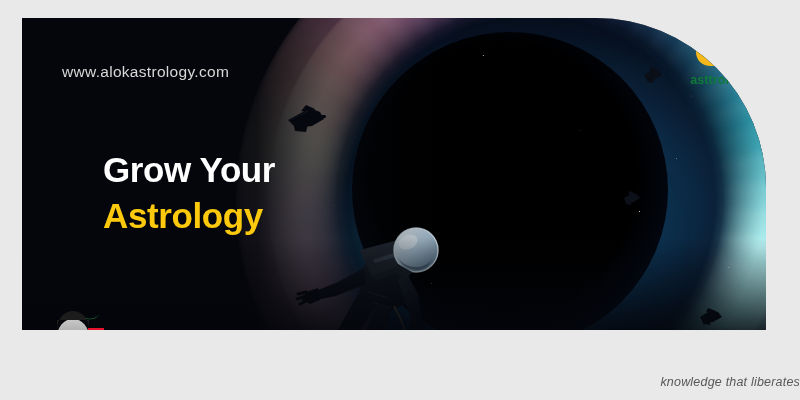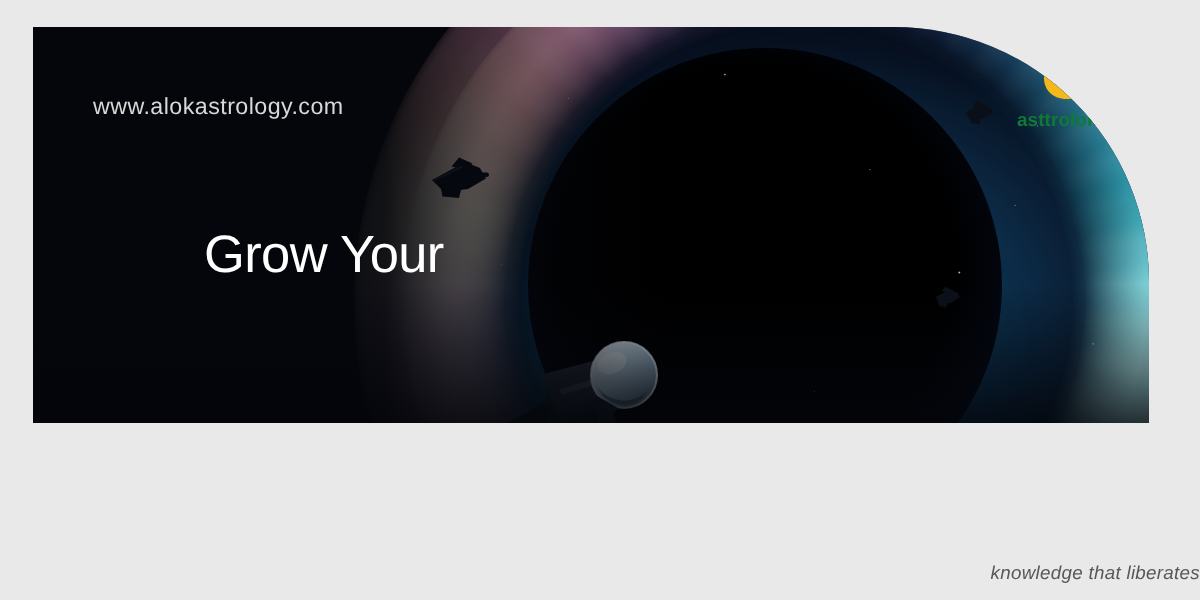--- a/index.html
+++ b/index.html
@@ -7,21 +7,21 @@
   body {
     background:#e9e9e9;
     font-family:"Liberation Sans", sans-serif;
     position:relative;
   }
 
   
   #banner {
     position:absolute;
     left:22px; top:18px;
-    width:744px; height:264px;
+    width:744px; height:312px;
     background:#05070d;
     border-top-right-radius:170px;
     overflow:hidden;
   }
 
   
   .scene { position:absolute; inset:0; }
 
   .starfield {
     position:absolute; inset:0;
@@ -168,28 +168,28 @@
   .astronaut { position:absolute; left:272px; top:188px; width:175px; height:170px; }
 
   
   .site-url {
     position:absolute; left:40px; top:45px;
     font-size:15.5px; color:#d8d8d8; letter-spacing:.3px;
     white-space:nowrap;
   }
   .headline { position:absolute; left:81px; top:129px; }
   .headline .line {
-    font-size:35px; font-weight:normal; line-height:46px;
-    letter-spacing:-.4px; white-space:nowrap;margin-left:33px;
+    font-size:35px; font-weight:bold; line-height:46px;
+    letter-spacing:-.4px; white-space:nowrap;
   }
   .line-1 { color:#ffffff; }
   .line-2, .line-3 { color:#fdc90d; }
 
   
-  .logo { position:absolute; right:10px; top:8px; width:78px; text-align:left; }
+  .logo { position:absolute; right:10px; top:8px; width:78px; text-align:center; }
   .logo-mark { width:56px; height:46px; margin:0 auto; }
   .logo-word {
     font-size:12.5px; font-weight:bold; color:#0f7a38;
     letter-spacing:.1px; margin-top:1px;
   }
 
   
   .avatar {
     position:absolute; left:22px; top:288px;
     width:68px; height:82px; overflow:hidden;
@@ -324,20 +324,21 @@
     </div>
 
     <div class="left-fade"></div>
     <div class="bottom-fade"></div>
   </div>
 
   <div class="site-url">www.alokastrology.com</div>
 
   <div class="headline">
     <div class="line line-1">Grow Your</div>
+    <div class="line line-2">Astrology</div>
   </div>
 
   <div class="avatar">
     <svg width="68" height="82" viewBox="0 0 68 82">
       <defs>
         <linearGradient id="skinG" x1="0" y1="0" x2="0" y2="1">
           <stop offset="0%" stop-color="#c9c9c9"></stop>
           <stop offset="100%" stop-color="#7f7f7f"></stop>
         </linearGradient>
       </defs>

